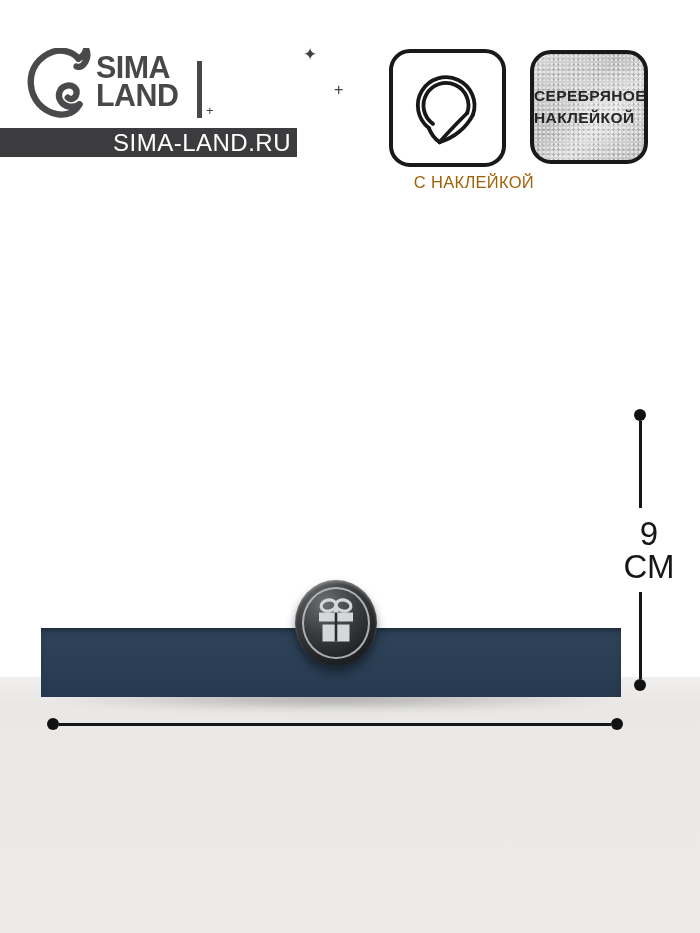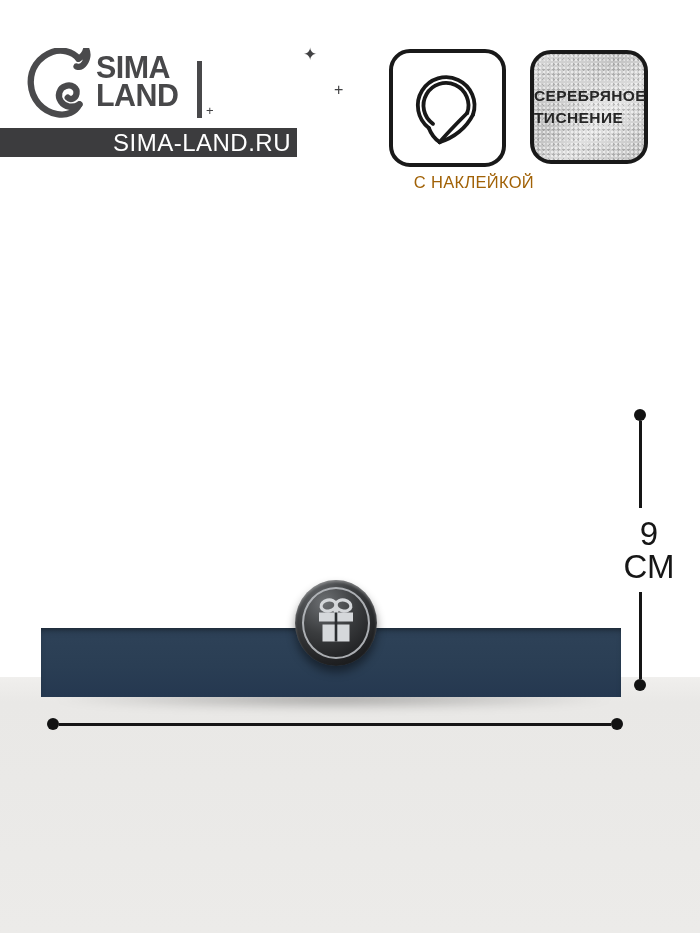--- a/index.html
+++ b/index.html
@@ -149,21 +149,21 @@
       <path d="M71,54 A27,27 0 1 0 30,67"></path>
       <path d="M25,72 C28,80 32,85 38,89"></path>
       <path d="M38,89 C55,84 70,72 78,56"></path>
       <path d="M38,89 C47,78 59,66 71,54"></path>
     </svg>
   </div>
   <div class="badge-sticker-label">С НАКЛЕЙКОЙ</div>
 
   <div class="badge badge-foil">
     <div>СЕРЕБРЯНОЕ</div>
-    <div>ТИСНЕНИЕ</div>
+    <div>НАКЛЕЙКОЙ</div>
   </div>
 
   <div class="env-shadow"></div>
   <div class="envelope">
     <div class="env-bottom"></div>
     <div class="seal">
       <div class="seal-ring"></div>
       <svg class="seal-gift" viewBox="0 0 48 50">
         <ellipse cx="16.5" cy="9.5" rx="7.5" ry="5.5" fill="none" stroke="#d5d8db" stroke-width="3.2" transform="rotate(-12 16.5 9.5)"></ellipse>
         <ellipse cx="31.5" cy="9.5" rx="7.5" ry="5.5" fill="none" stroke="#d5d8db" stroke-width="3.2" transform="rotate(12 31.5 9.5)"></ellipse>

